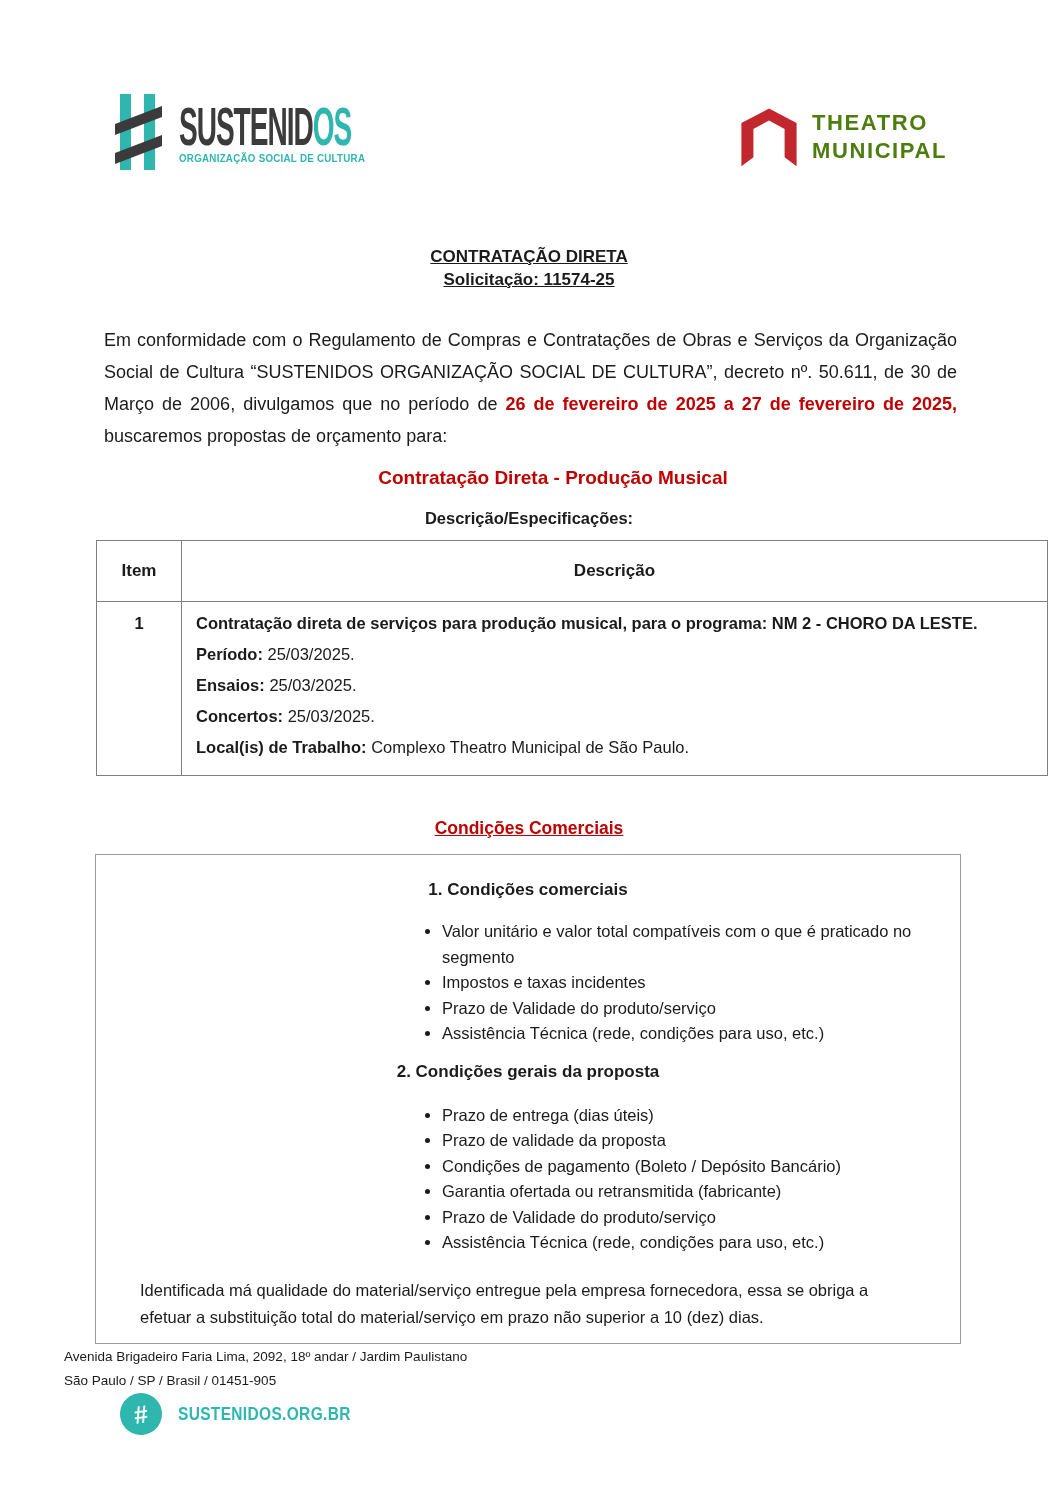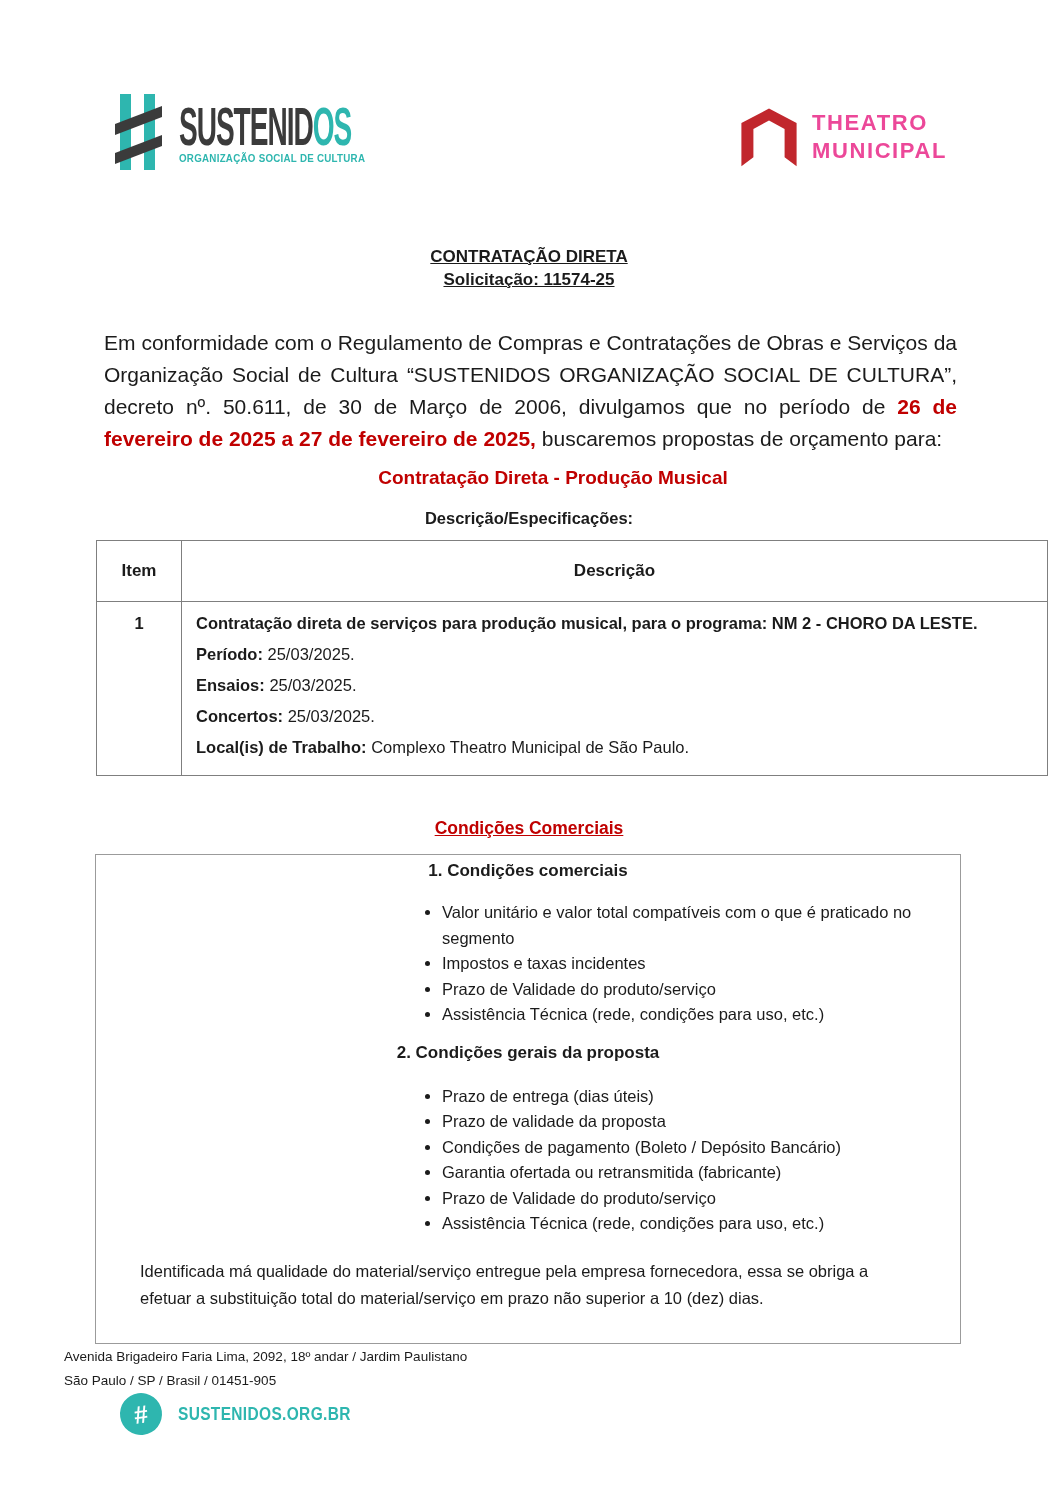--- a/index.html
+++ b/index.html
@@ -15,30 +15,30 @@
   .sus-hash { width:48px; height:78px; }
   .sus-textcol { padding-top:13px;margin-left:8px; }
   .sus-name { font-size:54px; font-weight:700; letter-spacing:-2px; line-height:40px;
               color:#3b3b3b; transform:scaleX(0.52); transform-origin:0 0; white-space:nowrap; }
   .sus-name .teal { color:#2eb6af; }
   .sus-tagline { margin-top:6px; font-size:11.5px; font-weight:700; letter-spacing:0.3px;
                  color:#2eb6af; transform:scaleX(0.85); transform-origin:0 0; white-space:nowrap; }
   .tm-logo { display:flex; align-items:flex-start; gap:13px; margin-top:13px; }
   .tm-portal { width:60px; height:64px; }
   .tm-text { font-size:22px; font-weight:700; letter-spacing:1.6px; line-height:28px;
-             color:#ec4899; margin-top:3px; white-space:nowrap; }
+             color:#4d7c0f; margin-top:3px; white-space:nowrap; }
 
   
   .doc-title { position:absolute; top:245px; left:0; width:100%; text-align:center;
                font-size:17px; font-weight:700; line-height:23px; }
   .doc-title div { text-decoration:underline; }
 
   
   .intro { position:absolute; top:306px; left:104px; width:853px;
-           font-size:21px; line-height:32px; text-align:justify; }
+           font-size:18px; line-height:32px; text-align:justify; }
   .intro .hl { color:#c00000; font-weight:700; }
 
   
   .section-title { position:absolute; top:467px; left:0; width:100%; text-align:center;
                    color:#c00000; font-weight:700; font-size:19px;padding-left:24px; }
   .spec-label { position:absolute; top:509px; left:0; width:100%; text-align:center;
                 font-weight:700; font-size:16.5px; }
 
   
   .spec-table { position:absolute; top:540px; left:96px; width:952px;
@@ -51,21 +51,21 @@
   .cell-desc { vertical-align:top; padding:6px 14px 12px 14px;
                font-size:16.5px; line-height:31px; }
   .cell-desc .b { font-weight:700; }
 
   
   .cond-title { position:absolute; top:818px; left:0; width:100%; text-align:center;
                 color:#c00000; font-weight:700; font-size:17.5px; text-decoration:underline; }
   .cond-box { position:absolute; top:854px; left:95px; width:866px; height:490px;
               border:1px solid #9b9b9b; box-sizing:border-box; }
   .box-h { text-align:center; font-weight:700; font-size:17px; line-height:22px; }
-  .box-h1 { margin-top:5px; }
+  .box-h1 { margin-top:24px; }
   .box-h2 { margin-top:14px; }
   .cond-list { margin:18px 0 0 320px; width:540px; padding-left:26px;
                list-style:disc; box-sizing:border-box; }
   .cond-list.second { margin-top:20px; }
   .cond-list li { font-size:16.5px; line-height:25.5px; }
   .closing { margin-top:21px; padding:0 44px; text-align:left;
              font-size:16.5px; line-height:27px; }
 
   
   .footer-address { position:absolute; top:1345px; left:64px;

